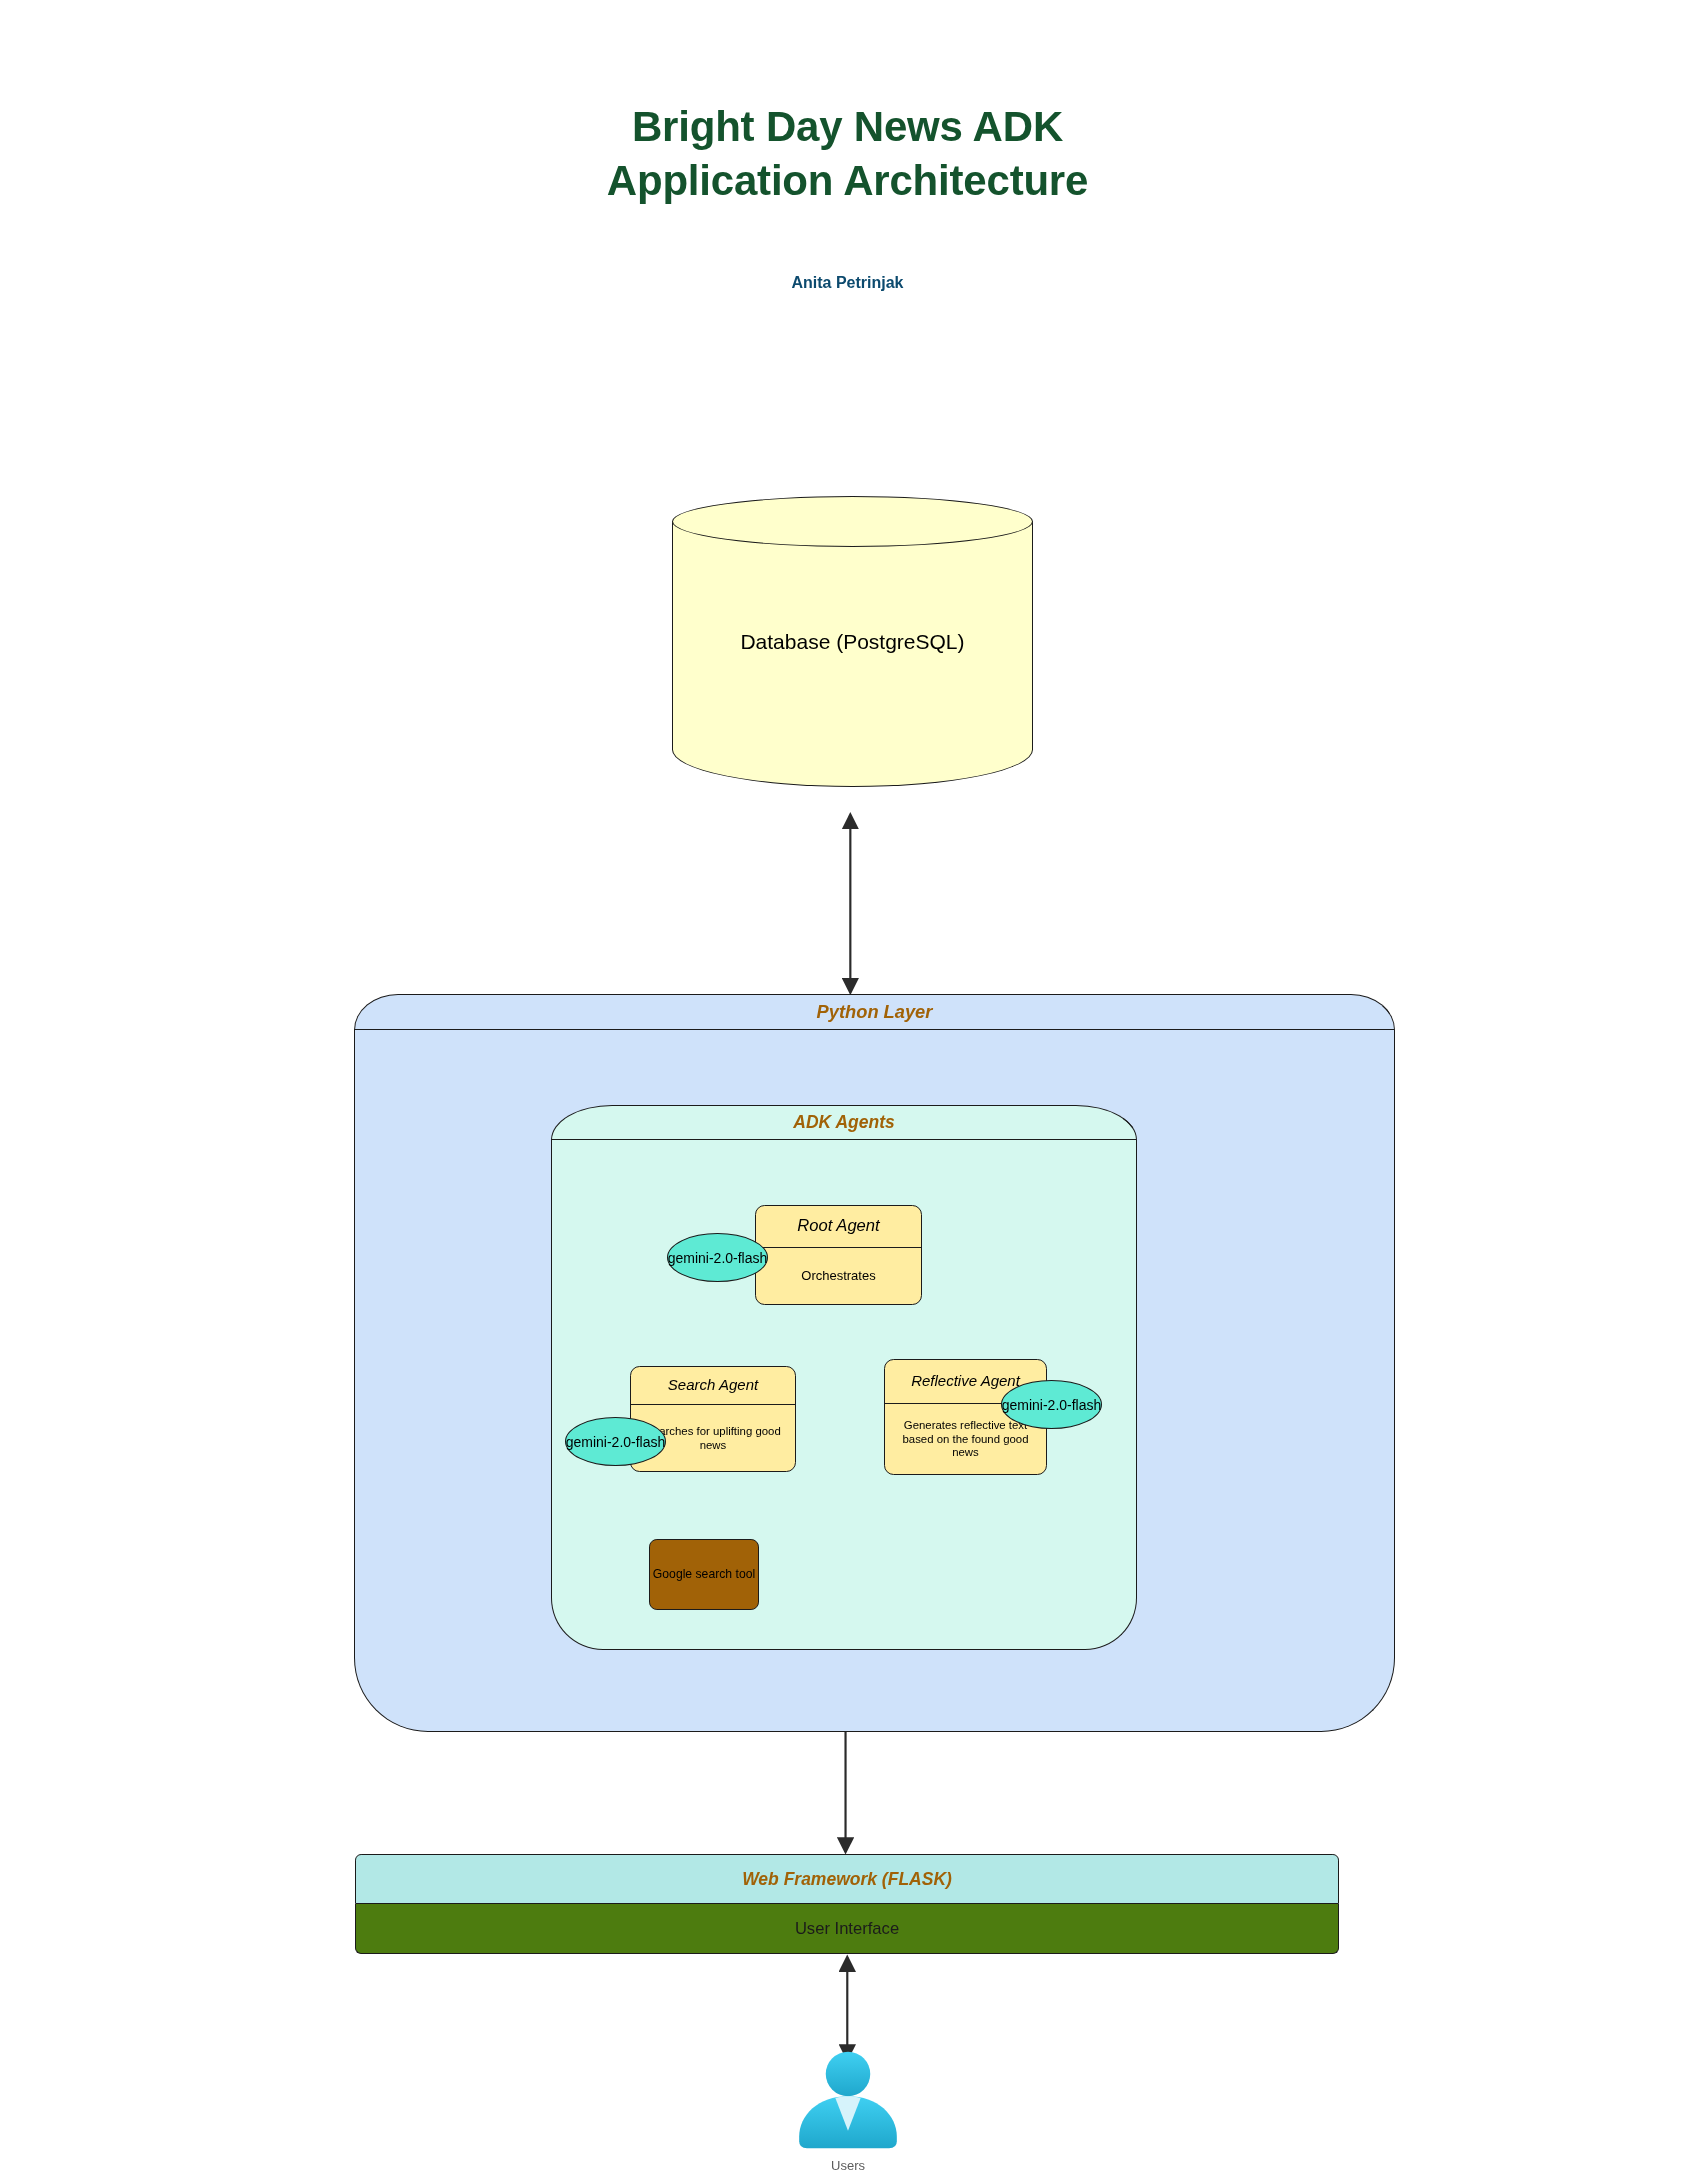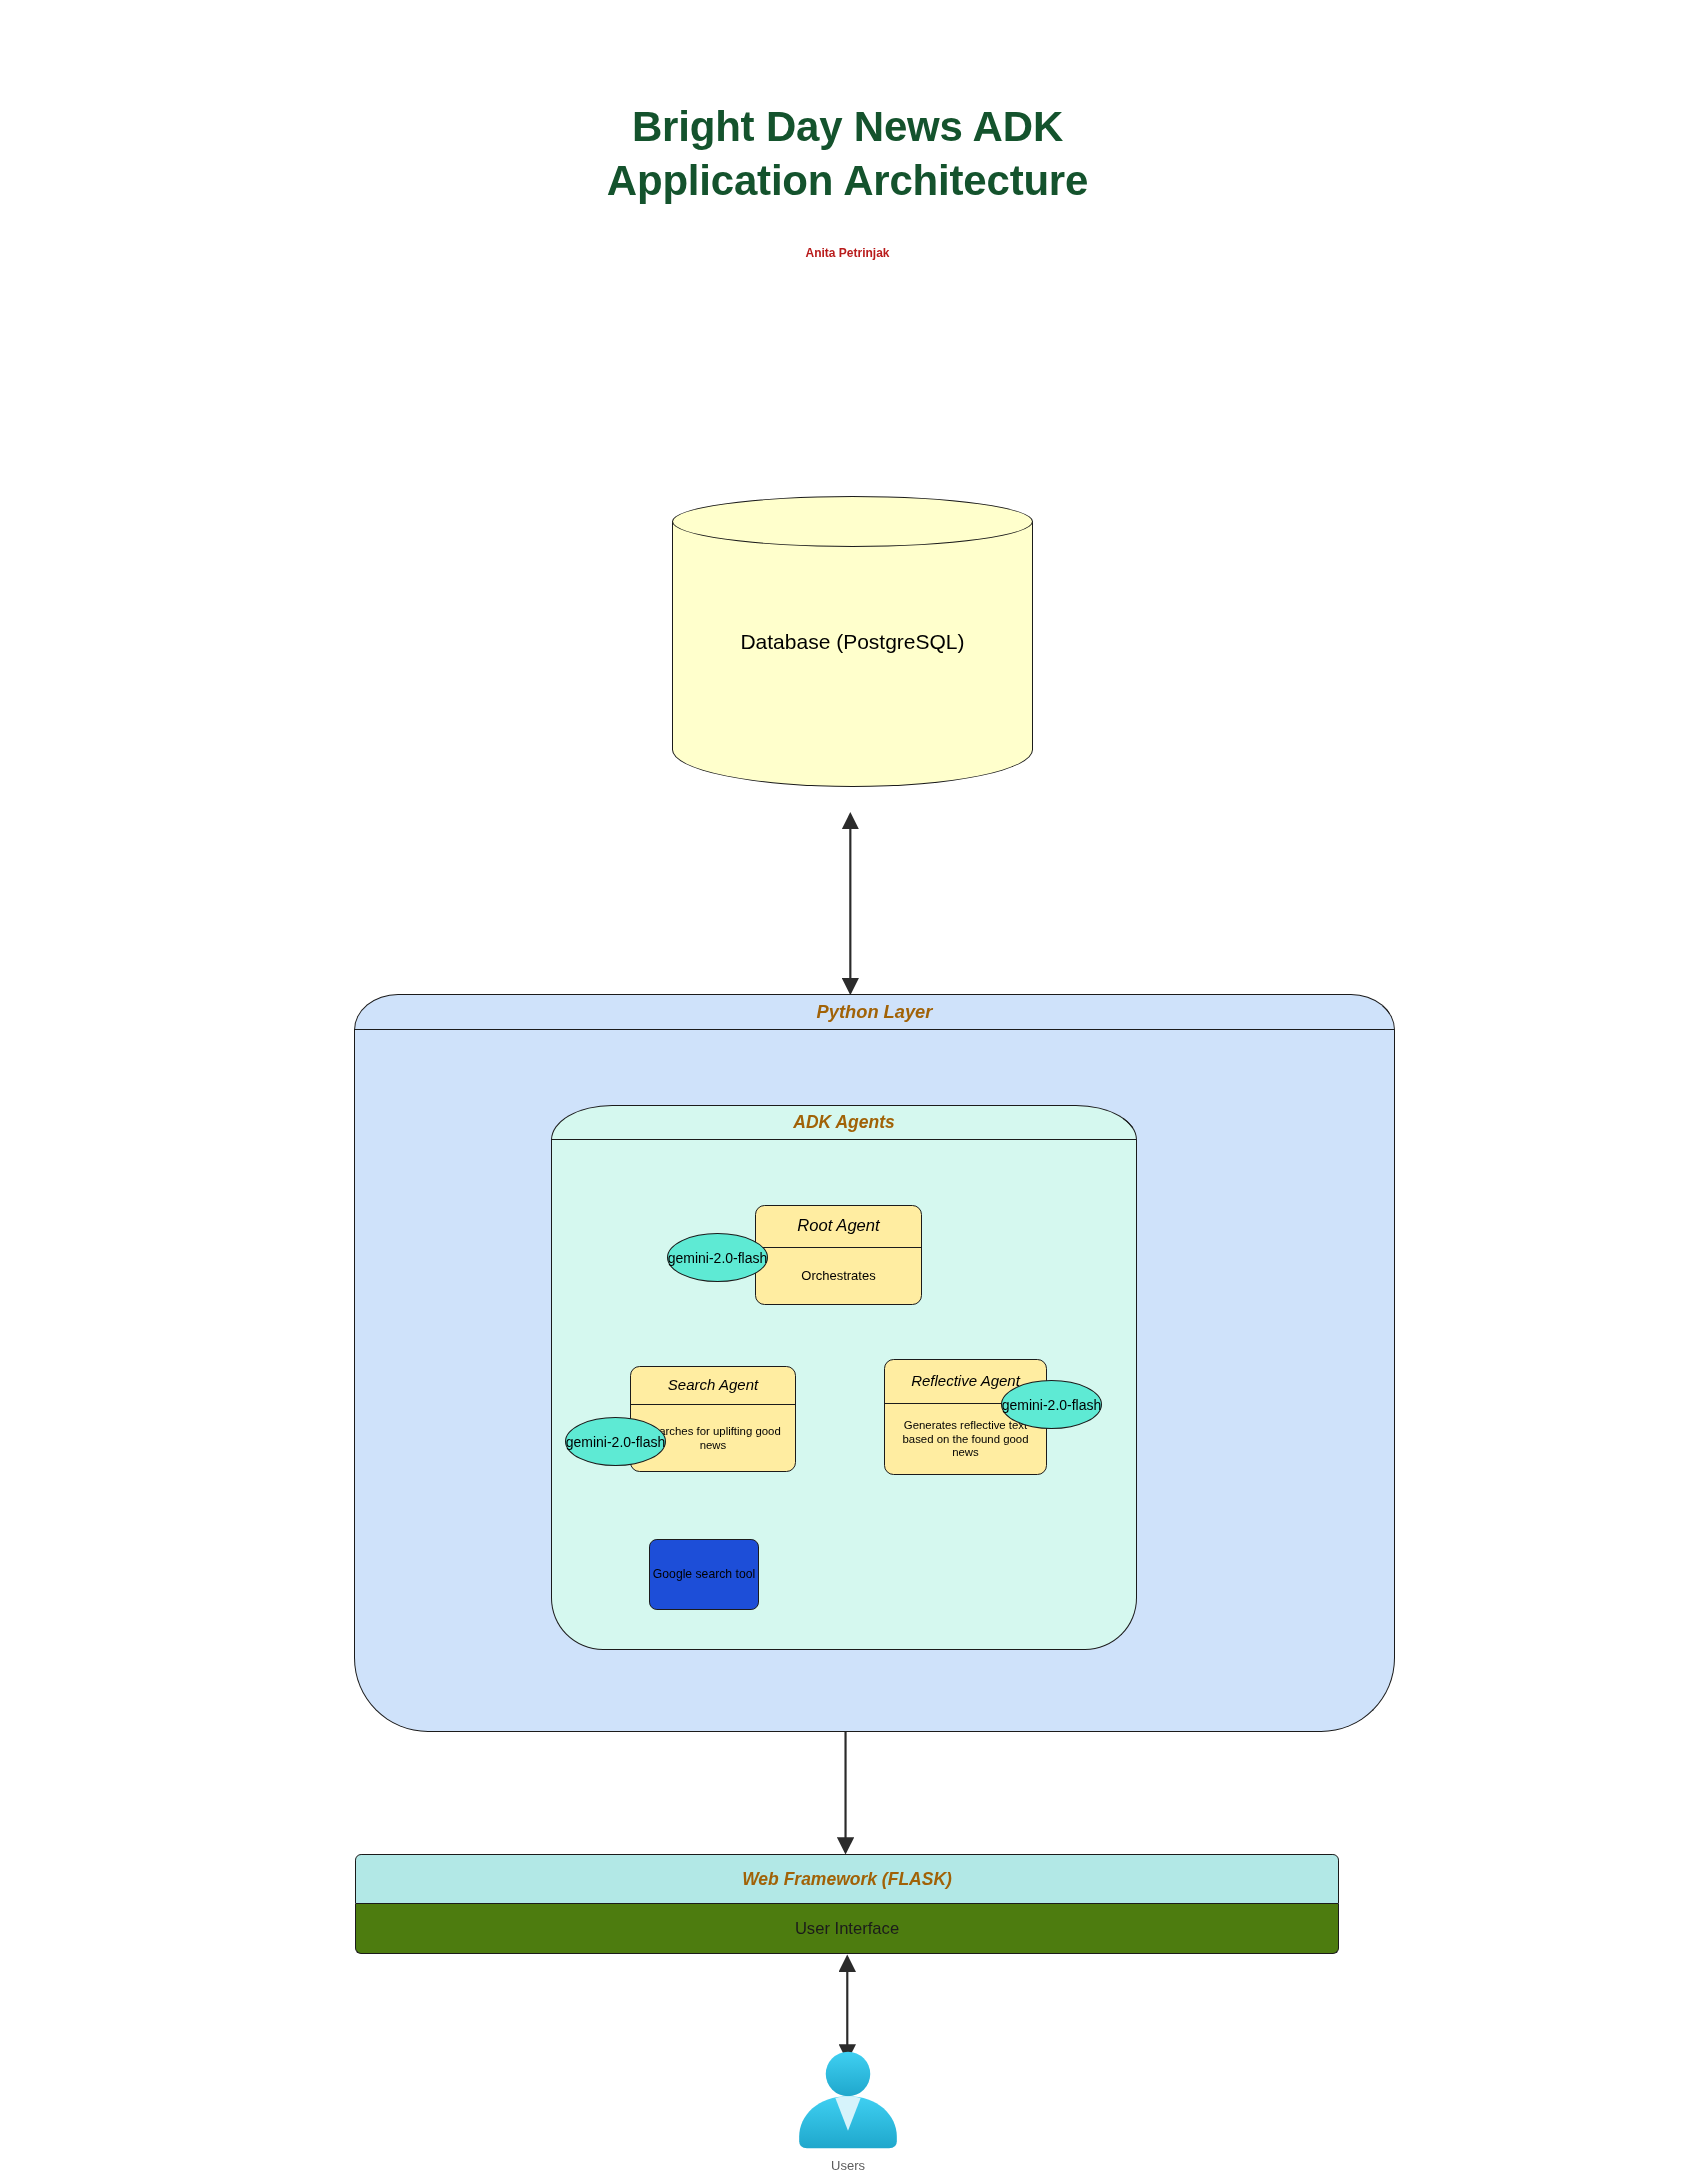--- a/index.html
+++ b/index.html
@@ -30,24 +30,24 @@
   }
   .doc-title {
     font-size: 42px;
     font-weight: bold;
     line-height: 1.28;
     color: #14532d;
     letter-spacing: -0.2px;
   }
   .doc-title .line { display: block; }
   .doc-author {
-    margin-top: 38px;
-    font-size: 12px;
+    margin-top: 66px;
+    font-size: 16px;
     font-weight: bold;
-    color: #b91c1c;
+    color: #0c4a6e;
   }
 
   
   #wires {
     position: absolute;
     left: 0; top: 0;
     width: 1695px;
     height: 2564px;
     pointer-events: none;
   }
@@ -271,21 +271,21 @@
   #search-model     { left: 565px; top: 1417px; width: 101px; height: 49px; }
   #reflective-model { left: 1001px; top: 1380px; width: 101px; height: 49px; }
 
   
   #google-search-tool {
     position: absolute;
     left: 649px;
     top: 1539px;
     width: 110px;
     height: 71px;
-    background: #1d4ed8;
+    background: #a16207;
     border: 1.3px solid #1b1b1b;
     border-radius: 7.9px;
     display: flex;
     align-items: center;
     justify-content: center;
     text-align: center;
     font-size: 12.2px;
     line-height: 1.2;
     color: #000000;
     box-sizing: border-box;

